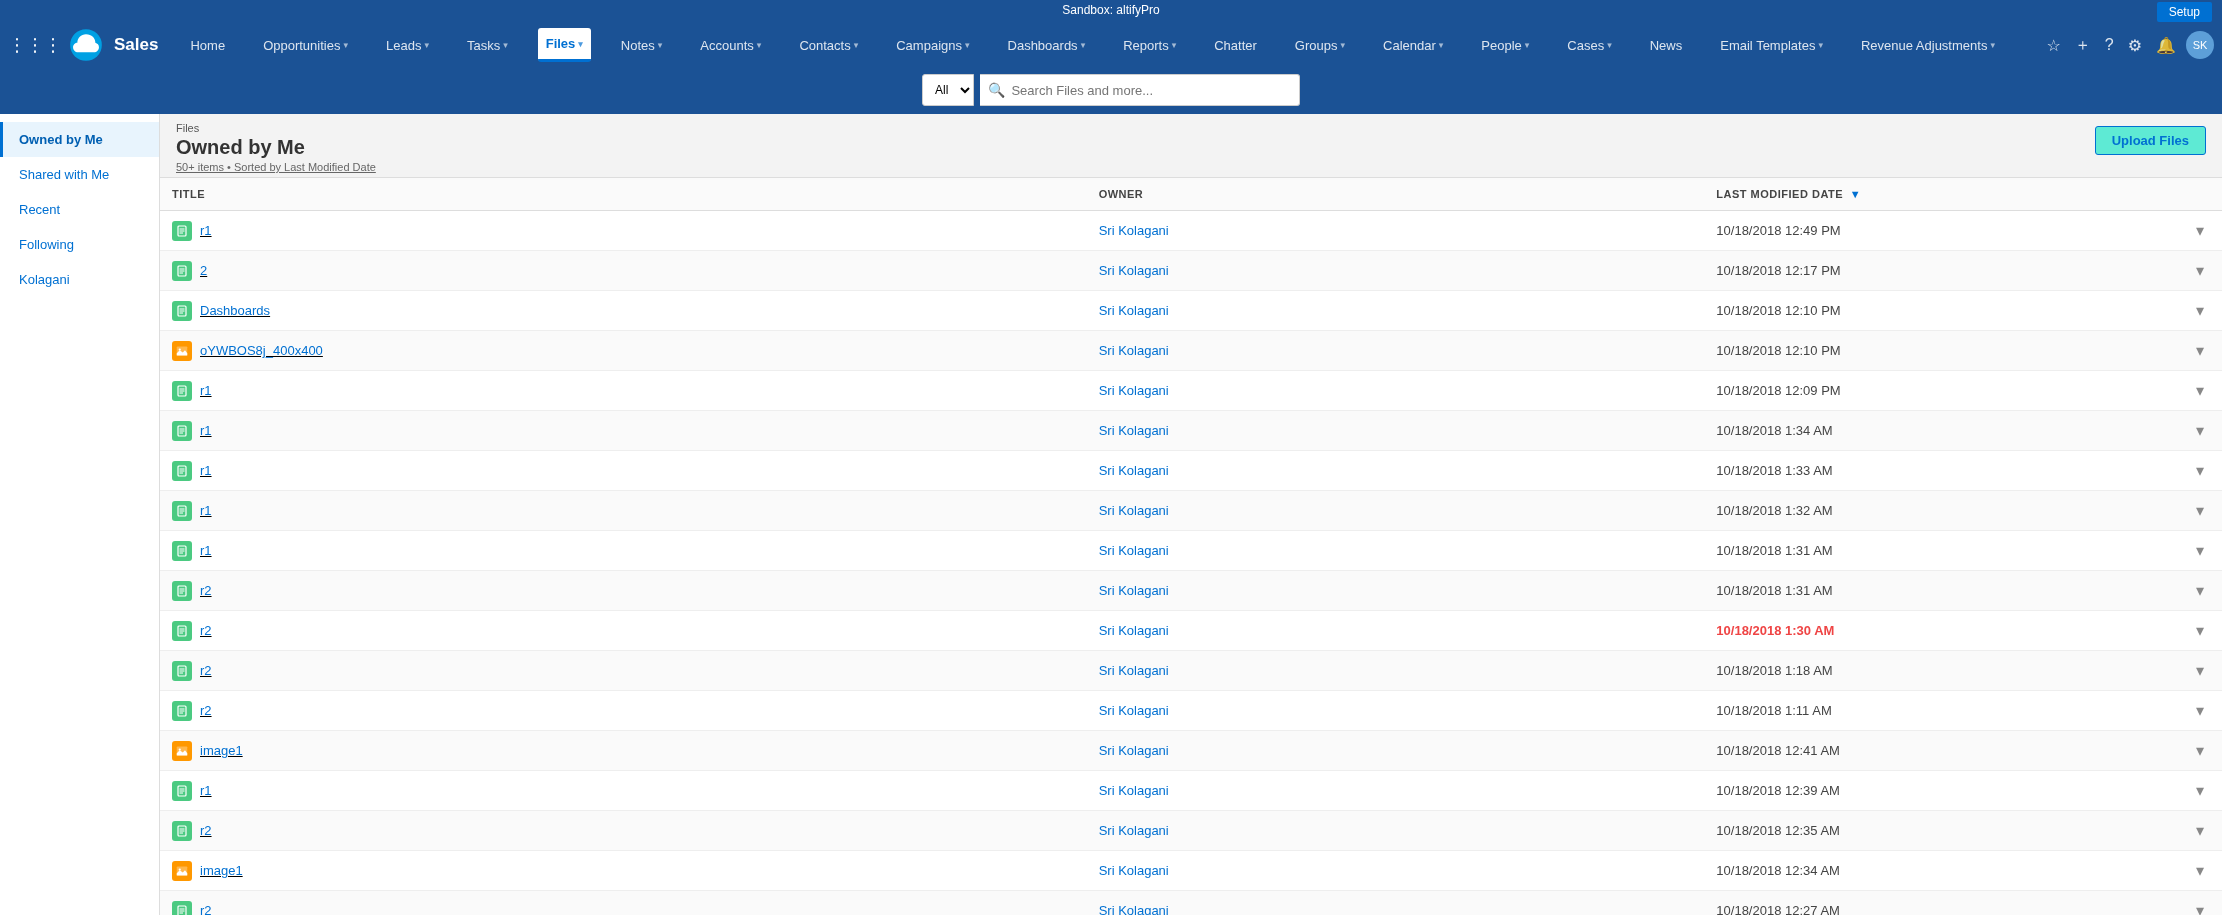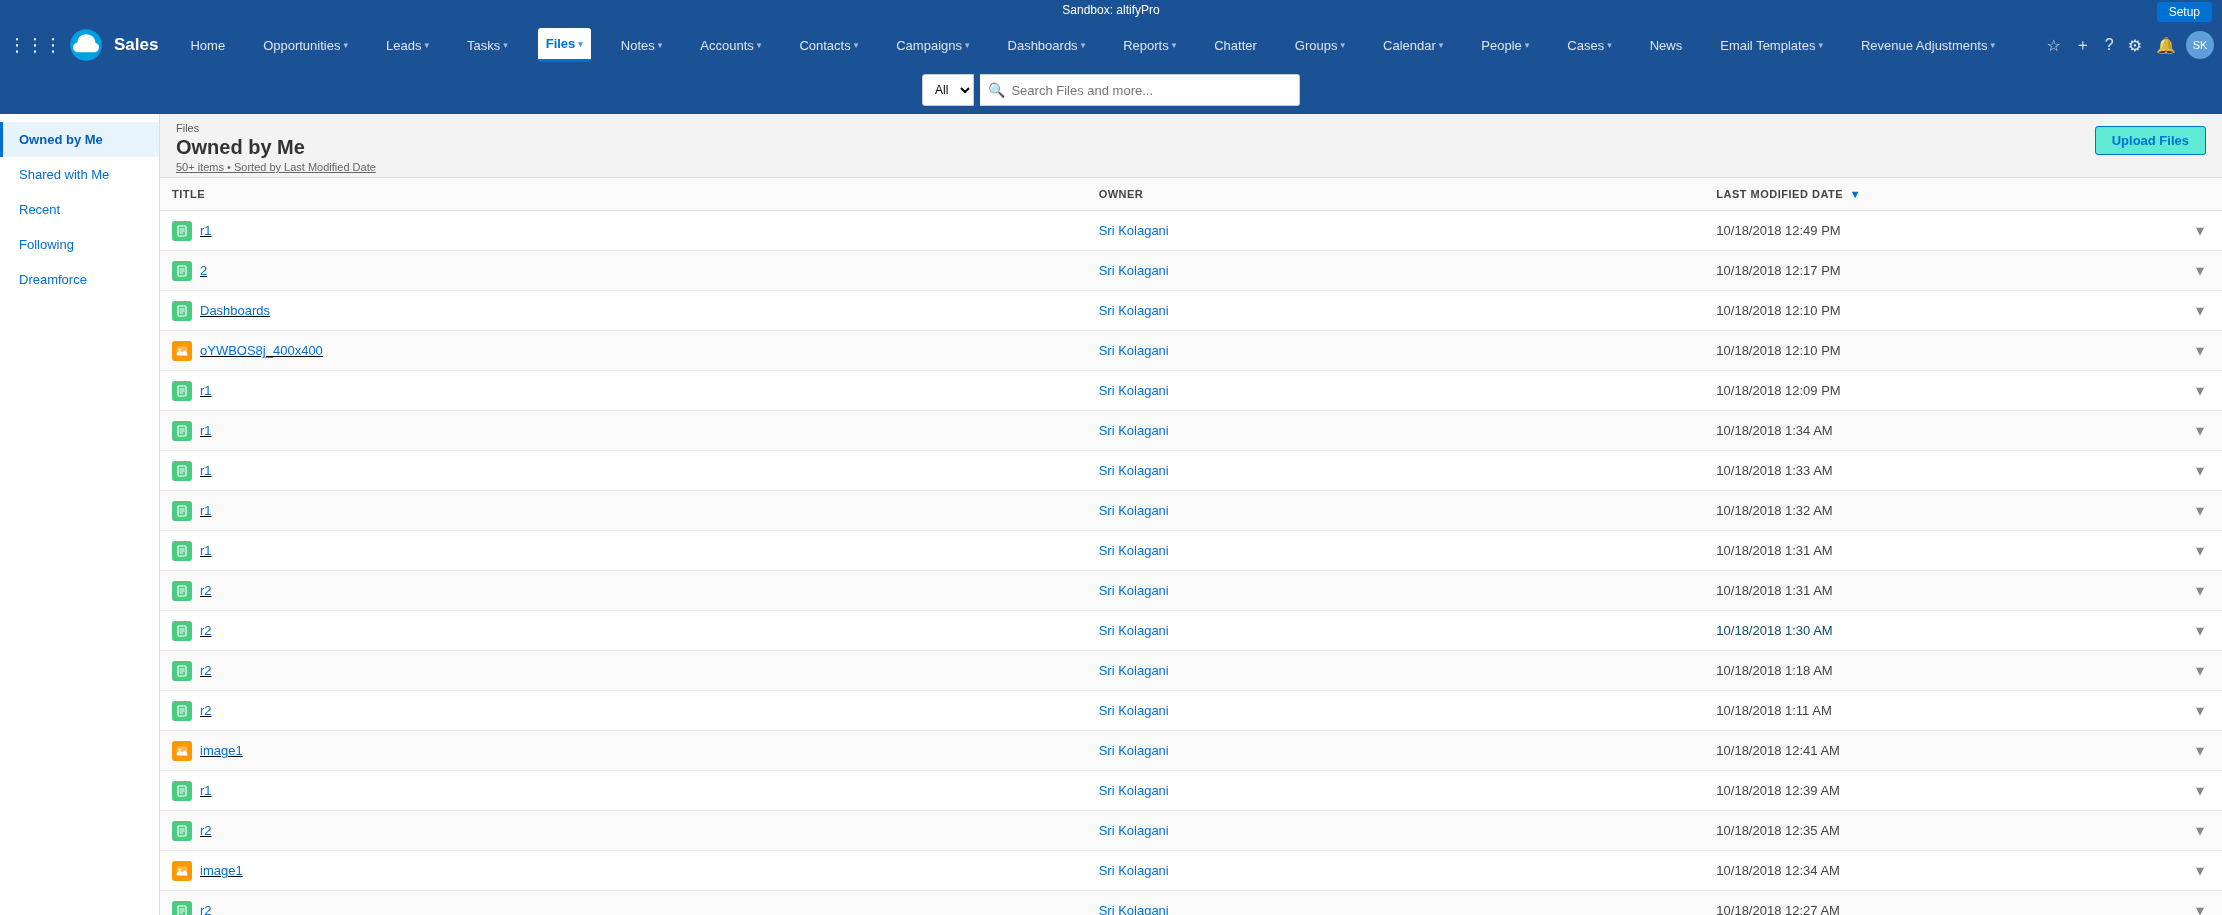--- a/index.html
+++ b/index.html
@@ -351,21 +351,21 @@
   </div>
 </div>
 
 <div class="main-container">
 
   <div class="sidebar" id="sidebar-container">
   <div class="sidebar-item active">Owned by Me</div>
       <div class="sidebar-item">Shared with Me</div>
       <div class="sidebar-item">Recent</div>
       <div class="sidebar-item">Following</div>
-      <div class="sidebar-item">Dreamforce</div>
+      <div class="sidebar-item">Kolagani</div>
     </div>
 
   <div class="content-area">
 
     <div class="files-header">
       <div>
         <div class="files-breadcrumb">Files</div>
         <div class="files-title">Owned by Me</div>
         <div class="files-subtitle">50+ items • Sorted by Last Modified Date</div>
       </div>
@@ -599,21 +599,21 @@
                       <rect x="1" y="1" width="8" height="10" rx="1" fill="none" stroke="white" stroke-width="1.2"></rect>
                       <line x1="2.5" y1="4" x2="7.5" y2="4" stroke="white" stroke-width="1"></line>
                       <line x1="2.5" y1="6" x2="7.5" y2="6" stroke="white" stroke-width="1"></line>
                       <line x1="2.5" y1="8" x2="6" y2="8" stroke="white" stroke-width="1"></line>
                     </svg>
                   </span>
                   <a class="file-link" href="#">r2</a>
                 </div>
               </td>
               <td><a class="owner-link" href="#">Sri Kolagani</a></td>
-              <td style="color: #0c4a6e;">10/18/2018 1:30 AM</td>
+              <td style="color: #ef4444; font-weight: bold;">10/18/2018 1:30 AM</td>
               <td>
                 <button class="row-menu-btn">▾</button>
               </td>
             </tr>
             <tr>
               <td>
                 <div class="file-title-cell">
                   <span style="display: inline-flex; align-items: center; justify-content: center; width: 20px; height: 20px; border-radius: 3px; margin-right: 8px; background: rgb(75, 202, 129); flex-shrink: 0;">
                     <svg width="10" height="12" viewBox="0 0 10 12" fill="white">
                       <rect x="1" y="1" width="8" height="10" rx="1" fill="none" stroke="white" stroke-width="1.2"></rect>

